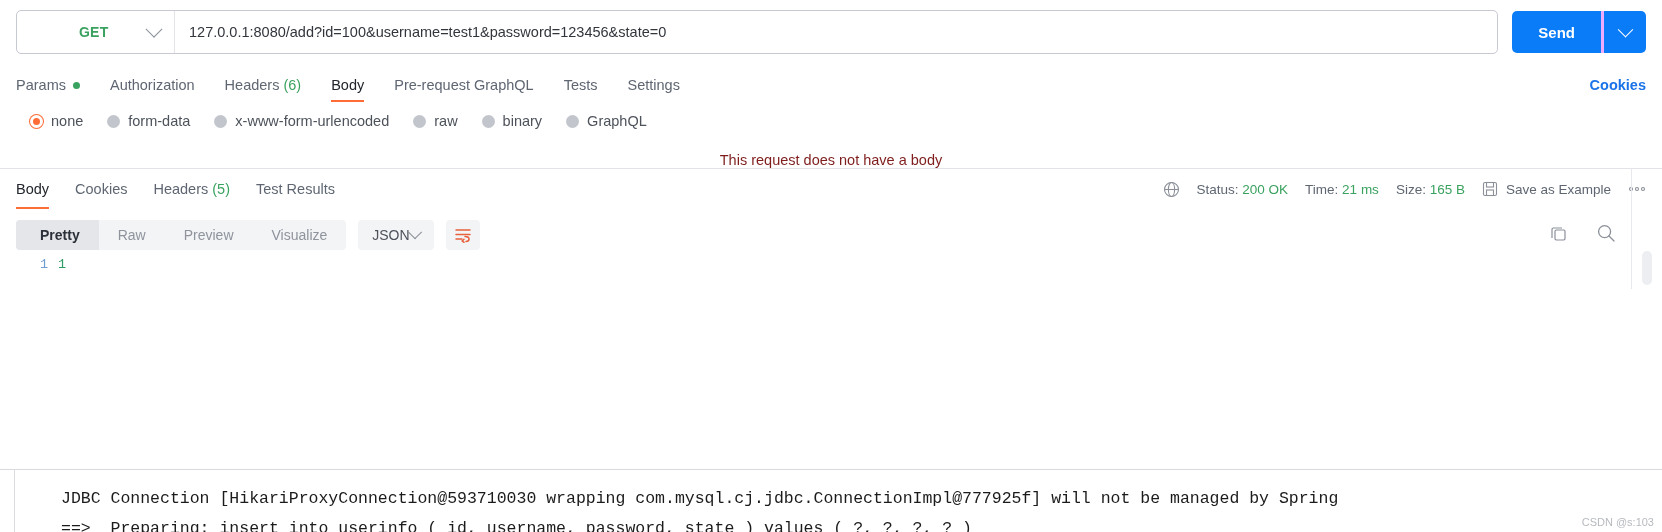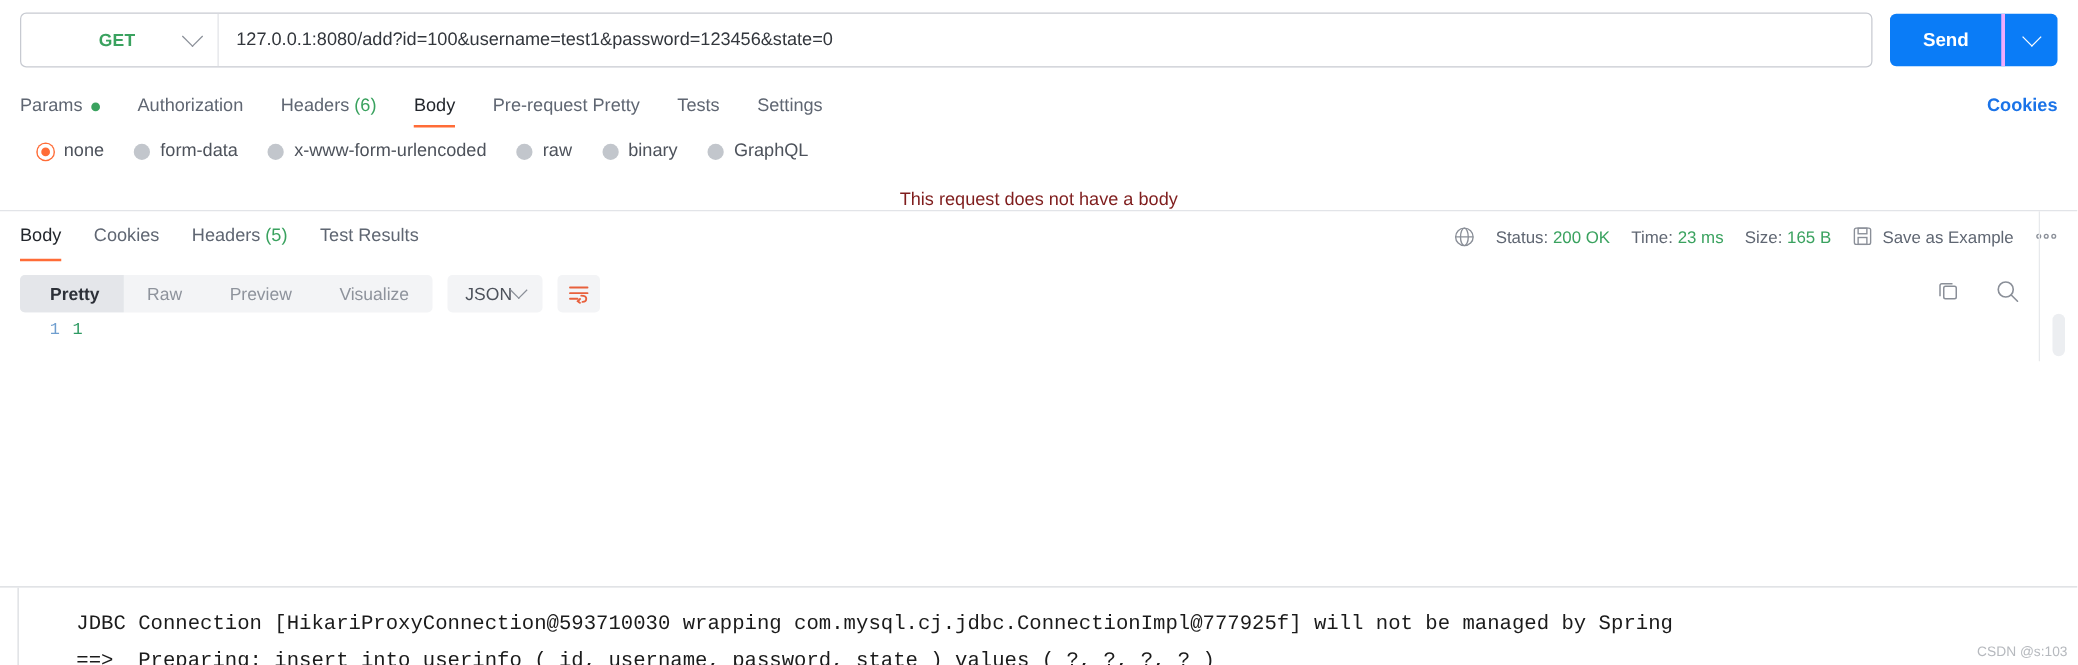--- a/index.html
+++ b/index.html
@@ -408,21 +408,21 @@
     <span>Authorization</span>
   </div>
   <div class="tab">
     <span>Headers</span>
     <span class="count">(6)</span>
   </div>
   <div class="tab active">
     <span>Body</span>
   </div>
   <div class="tab">
-    <span>Pre-request Pretty</span>
+    <span>Pre-request GraphQL</span>
   </div>
   <div class="tab">
     <span>Tests</span>
   </div>
   <div class="tab">
     <span>Settings</span>
   </div>
   <div class="cookies-link">Cookies</div>
 </div>
 
@@ -479,21 +479,21 @@
           <ellipse cx="8.5" cy="8.5" rx="3.1" ry="7"></ellipse>
           <line x1="1.5" y1="8.5" x2="15.5" y2="8.5"></line>
         </svg>
       </span>
       <span>
         <span>Status:</span>
         <span class="val">200 OK</span>
       </span>
       <span>
         <span>Time:</span>
-        <span class="val">23 ms</span>
+        <span class="val">21 ms</span>
       </span>
       <span>
         <span>Size:</span>
         <span class="val">165 B</span>
       </span>
       <span class="save-as">
         <span class="save-icon">
           <svg width="16" height="16" viewBox="0 0 16 16" fill="none" stroke="#8a8f98" stroke-width="1.1">
             <rect x="1.5" y="1.5" width="13" height="13" rx="1.5"></rect>
             <rect x="4.5" y="1.5" width="7" height="4.5"></rect>

